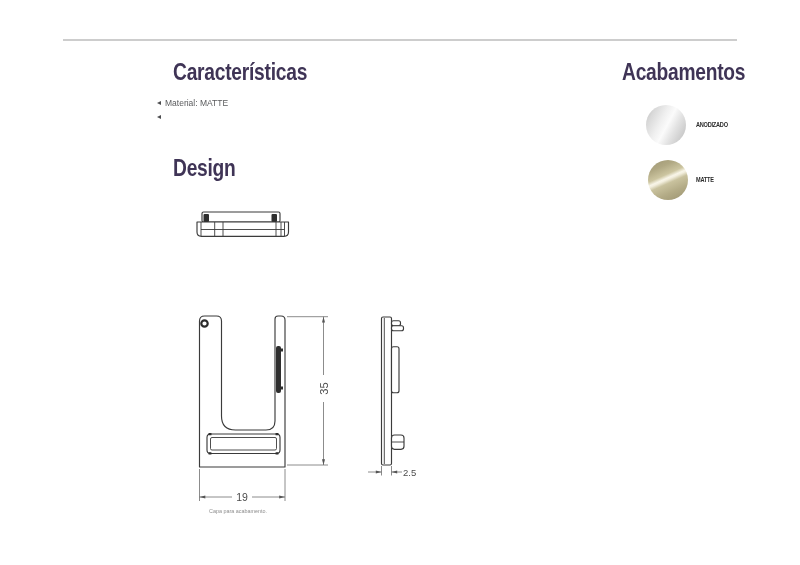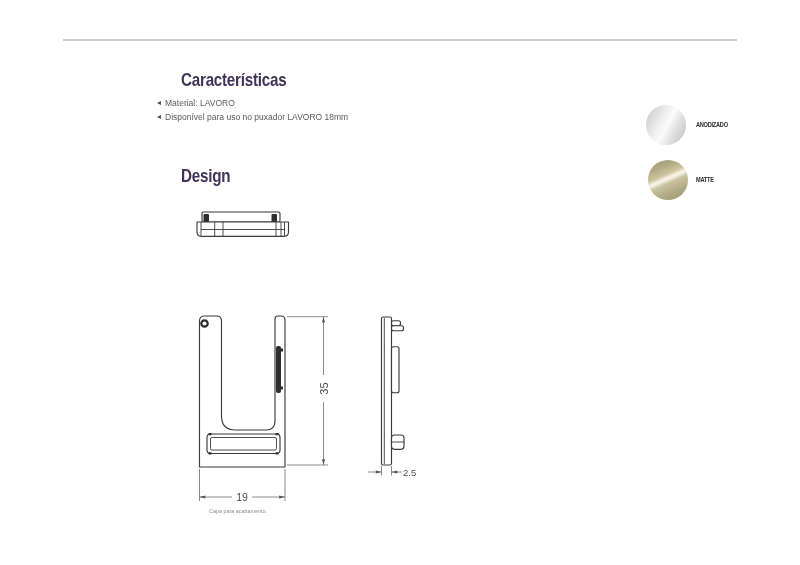--- a/index.html
+++ b/index.html
@@ -1,20 +1,20 @@
 <!DOCTYPE html>
 <html><head>
 <meta charset="utf-8">
 <style>
   html,body{margin:0;padding:0;background:#fff;}
   .page{position:relative;width:800px;height:565px;background:#ffffff;overflow:hidden;
         font-family:"Liberation Sans",sans-serif;}
   .divider{position:absolute;left:63px;top:39px;width:674px;height:2px;background:#cdcdcd;}
 
-  .heading{position:absolute;margin:12px;color:#3f3456;font-weight:bold;font-size:19px;line-height:20px;}
+  .heading{position:absolute;margin:4px;color:#3f3456;font-weight:bold;font-size:24px;line-height:20px;}
   .cond{display:inline-block;transform:scaleX(0.8);transform-origin:0 50%;letter-spacing:-0.3px;white-space:nowrap;}
 
   .h-carac{left:169px;top:58px;}
   .h-design{left:169px;top:154px;}
   .h-acab{left:618px;top:58px;}
 
   .bullets{position:absolute;left:157px;top:96px;margin:0;padding:0;list-style:none;}
   .bullet{display:flex;align-items:center;gap:4px;height:14px;font-size:8.5px;color:#5a5b5d;}
   .tri{width:0;height:0;border-top:2.5px solid transparent;border-bottom:2.5px solid transparent;
        border-right:4.5px solid #4c4d4f;flex:0 0 auto;}
@@ -46,32 +46,34 @@
 
   <div class="divider"></div>
 
   <h2 class="heading h-carac">
     <span class="cond">Características</span>
   </h2>
 
   <ul class="bullets">
     <li class="bullet">
       <span class="tri"></span>
-      <span>Material: LAVORO</span>
+      <span>Material: MATTE</span>
     </li>
     <li class="bullet">
       <span class="tri"></span>
-      <span>Disponível para uso no puxador LAVORO 18mm</span>
     </li>
   </ul>
 
   <h2 class="heading h-design">
     <span class="cond">Design</span>
   </h2>
 
+  <h2 class="heading h-acab">
+    <span class="cond">Acabamentos</span>
+  </h2>
 
   <div class="swatch sw-anodizado"></div>
   <div class="swatch-label" style="left:696px;top:121px;">
     <span class="cond">ANODIZADO</span>
   </div>
 
   <div class="swatch sw-matte"></div>
   <div class="swatch-label" style="left:696px;top:176px;">
     <span class="cond">MATTE</span>
   </div>

